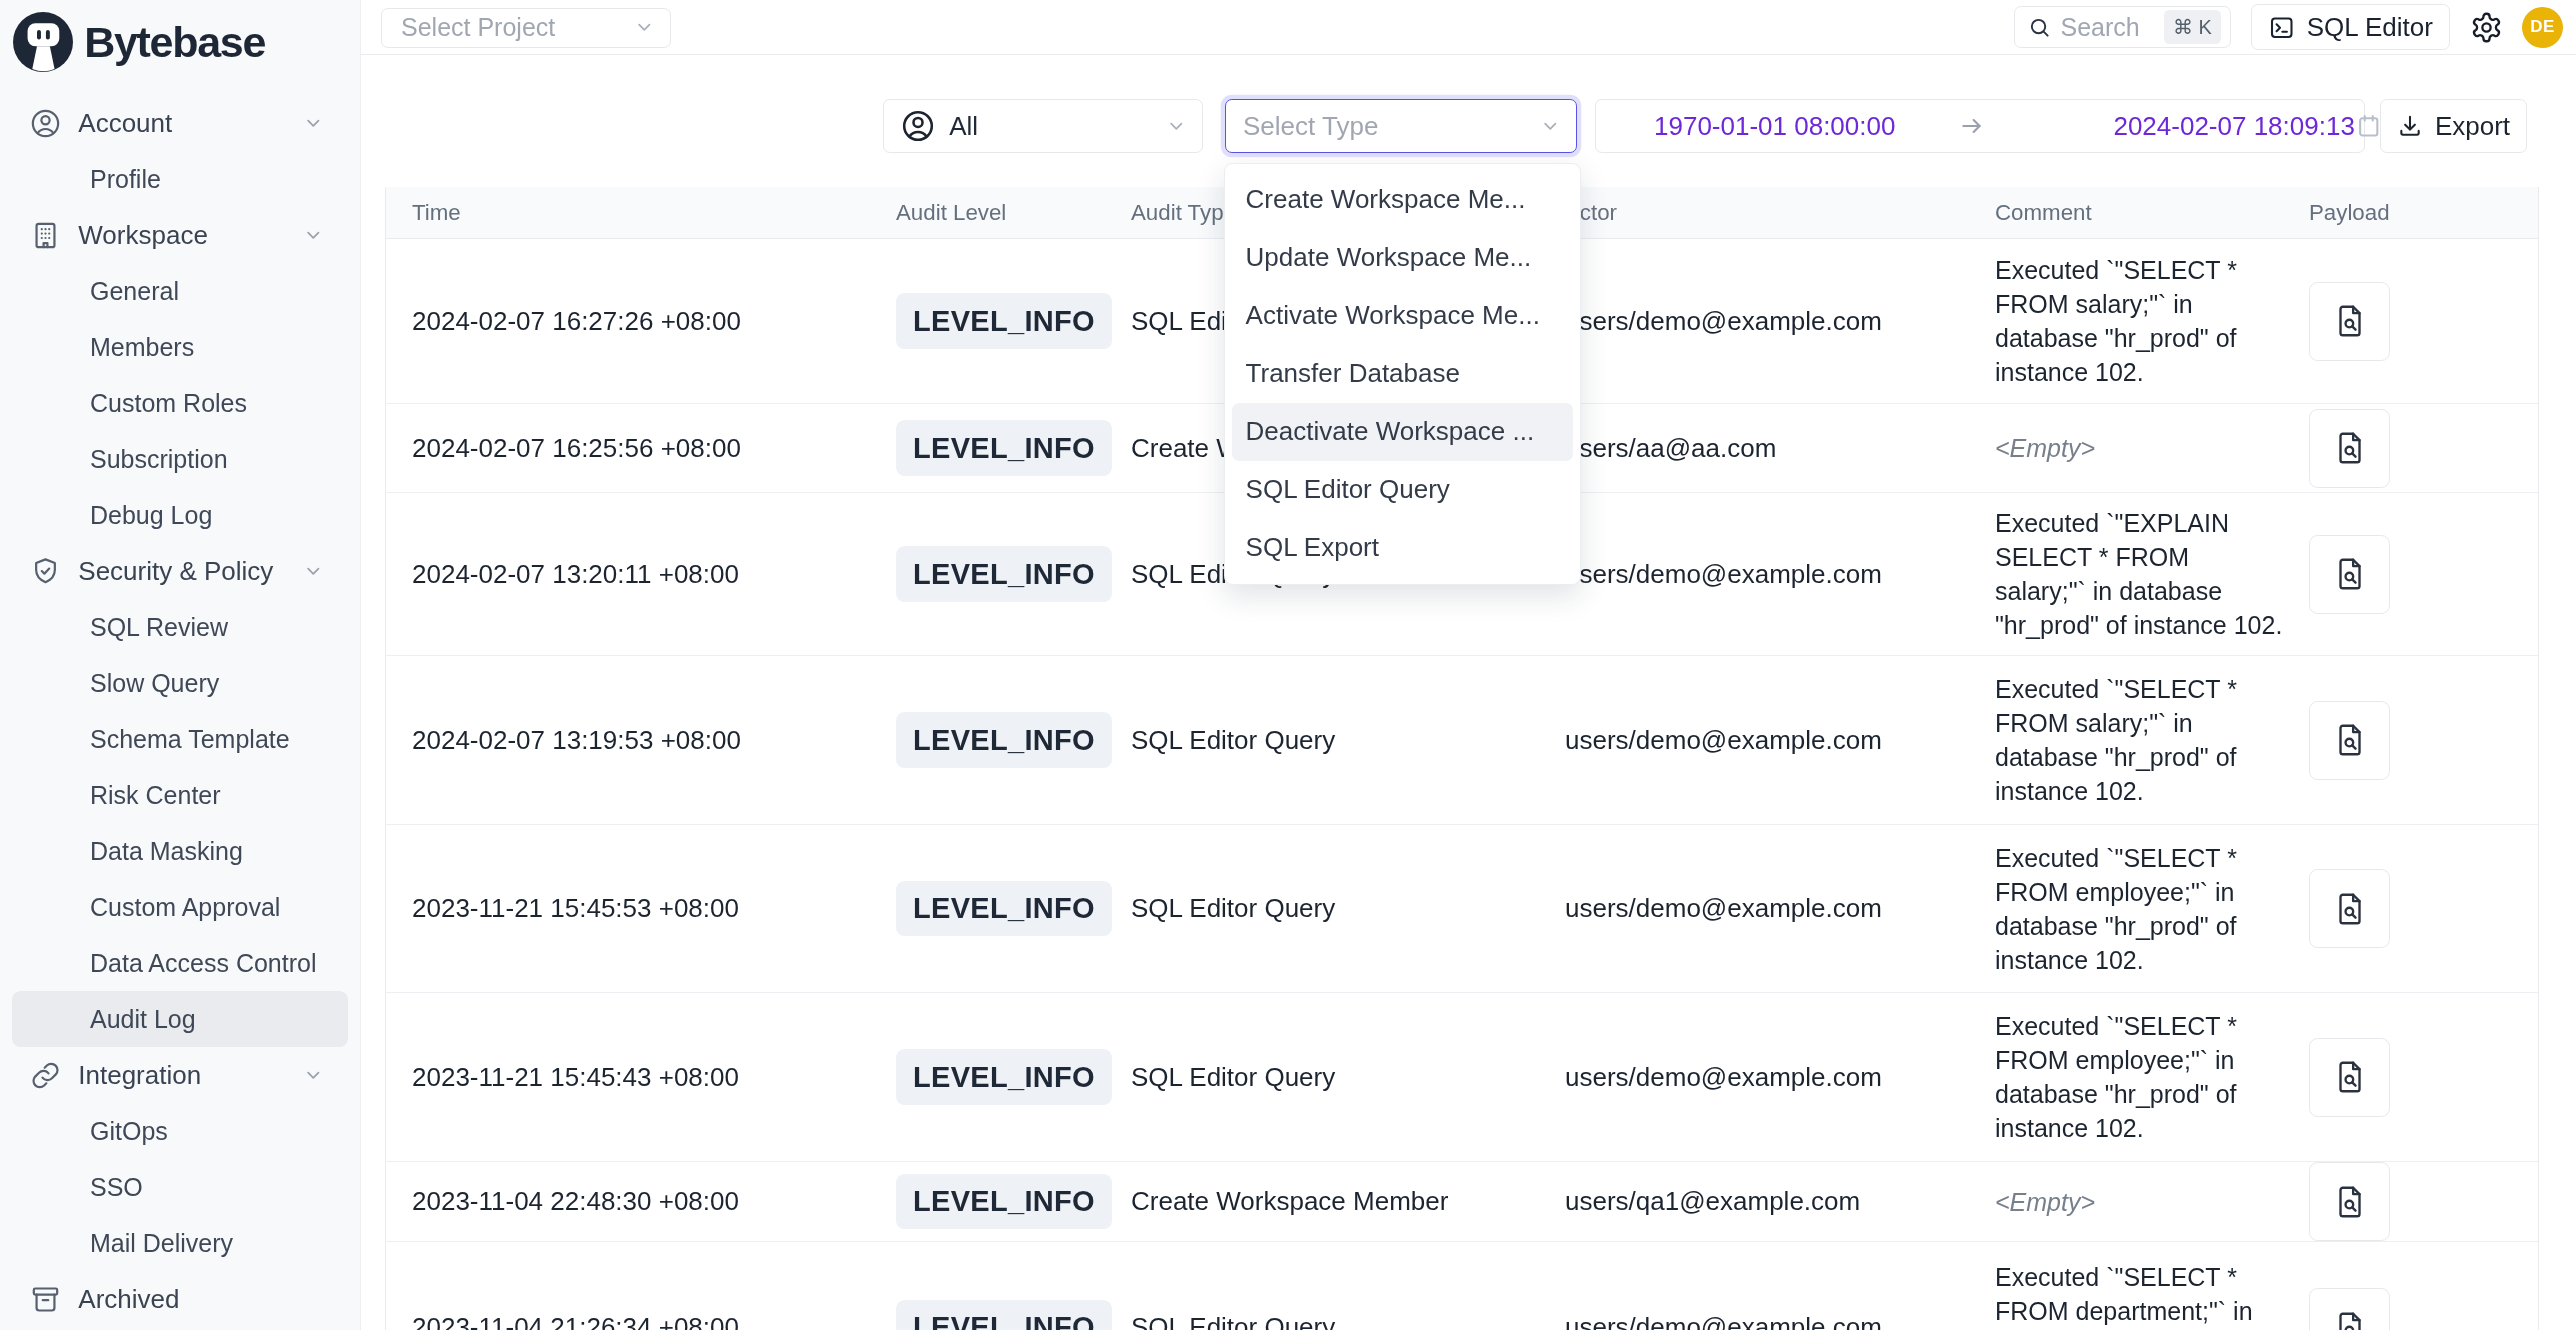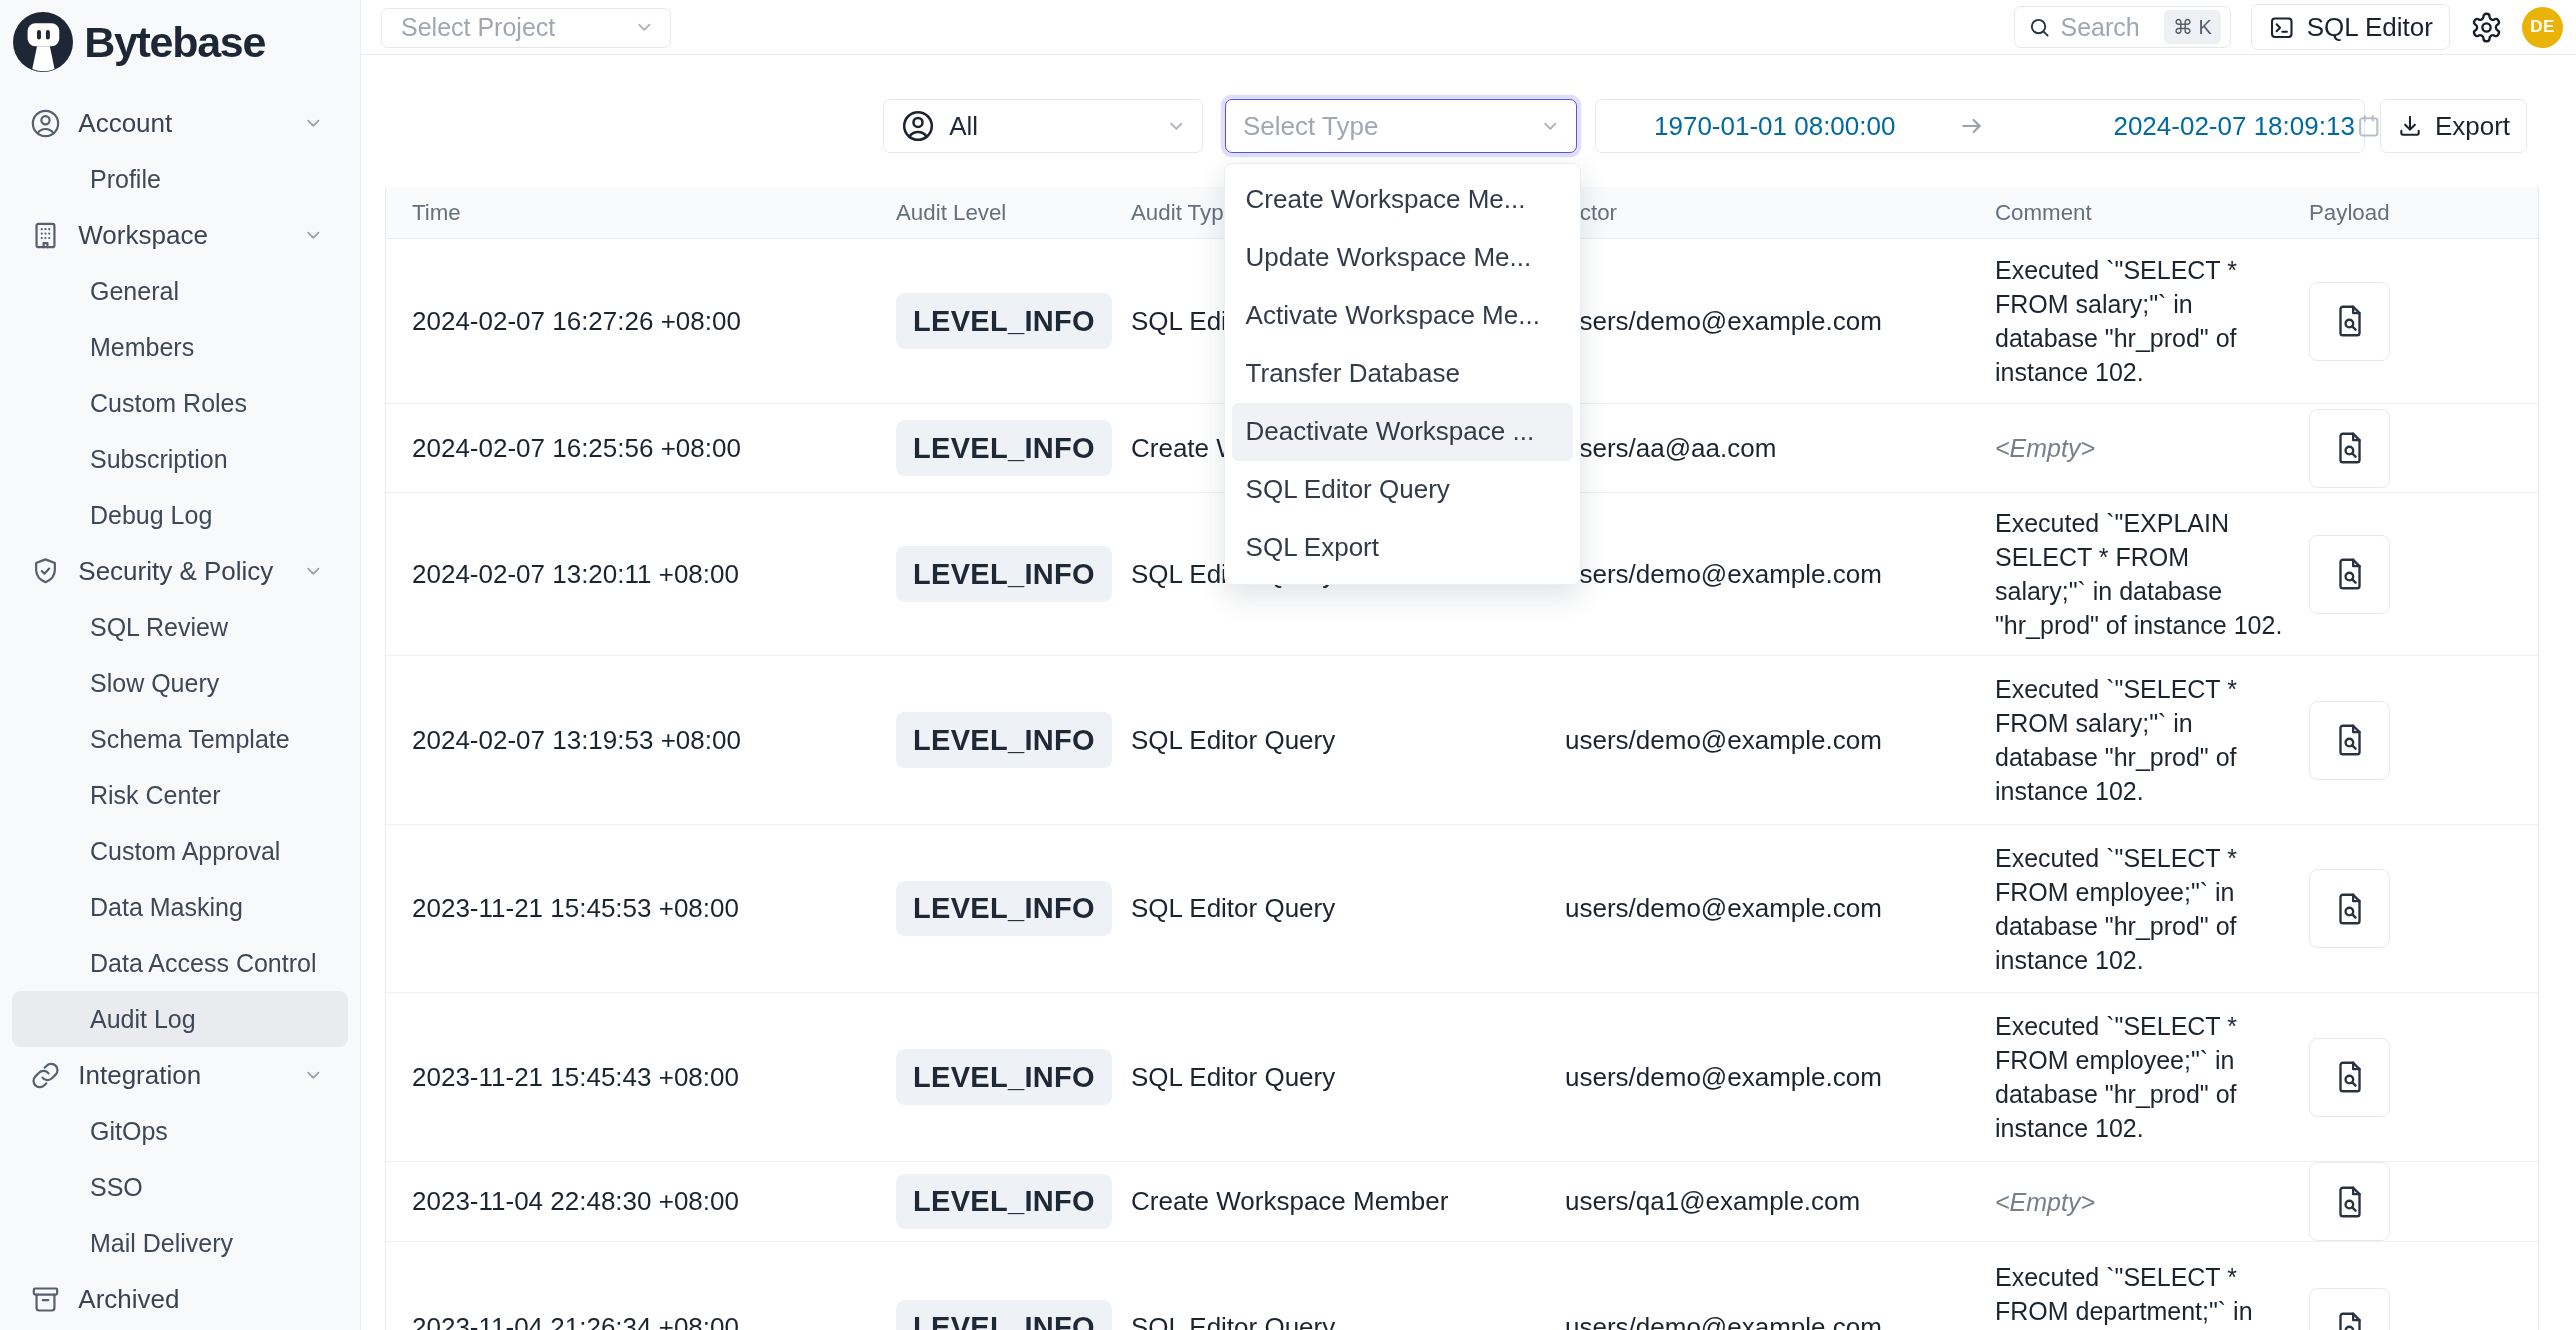--- a/index.html
+++ b/index.html
@@ -74,21 +74,21 @@
   .f-actor .aic { color: #1c2430; margin-right: 13.7px; } .f-actor .aic svg { width: 36px; height: 36px; }
   .f-actor .alabel { color: #1f2937; }
   .f-actor .chev-g { margin-left: auto; }
   .f-type {
     left: 1225px; width: 352px; padding: 0 15.5px 0 17px; cursor: pointer;
     border: 1.7px solid #5a51e6; box-shadow: 0 0 0 4.3px rgba(104,98,238,.20);
   }
   .f-type .ph { color: #a0a7b1; }
   .f-type .chev-g { margin-left: auto; }
   .f-date { left: 1595px; width: 770px; padding: 0 23px 0 58px; cursor: pointer; }
-  .f-date .d1, .f-date .d2 { color: #0369a1; white-space: nowrap; }
+  .f-date .d1, .f-date .d2 { color: #6d28d9; white-space: nowrap; }
   .f-date .arr { color: #9aa1ab; margin: 0 64px 0 0; padding-left: 64px; }
   .f-date .arr svg { width: 26px; height: 26px; }
   .f-date .d2 { margin-left: 64px; }
   .f-date .cal { margin-left: auto; color: #b9bfc8; } .f-date .cal svg { width: 27.5px; height: 27.5px; }
   .f-export { left: 2380px; width: 147px; justify-content: center; gap: 12px; color: #1c2430; cursor: pointer; }
   .f-export .eic svg { width: 26px; height: 26px; }
 
   
   .table {
     position: absolute; left: 385px; top: 187px; width: 2154px;
@@ -217,24 +217,24 @@
     <div class="nav-item sub">
         <span class="nlabel">Slow Query</span>
       </div>
     <div class="nav-item sub">
         <span class="nlabel">Schema Template</span>
       </div>
     <div class="nav-item sub">
         <span class="nlabel">Risk Center</span>
       </div>
     <div class="nav-item sub">
+        <span class="nlabel">Data Masking</span>
+      </div>
+    <div class="nav-item sub">
         <span class="nlabel">Custom Approval</span>
-      </div>
-    <div class="nav-item sub">
-        <span class="nlabel">Data Masking</span>
       </div>
     <div class="nav-item sub">
         <span class="nlabel">Data Access Control</span>
       </div>
     <div class="nav-item sub selected">
         <span class="nlabel">Audit Log</span>
       </div>
 
     <div class="nav-item">
       <span class="nicon">

